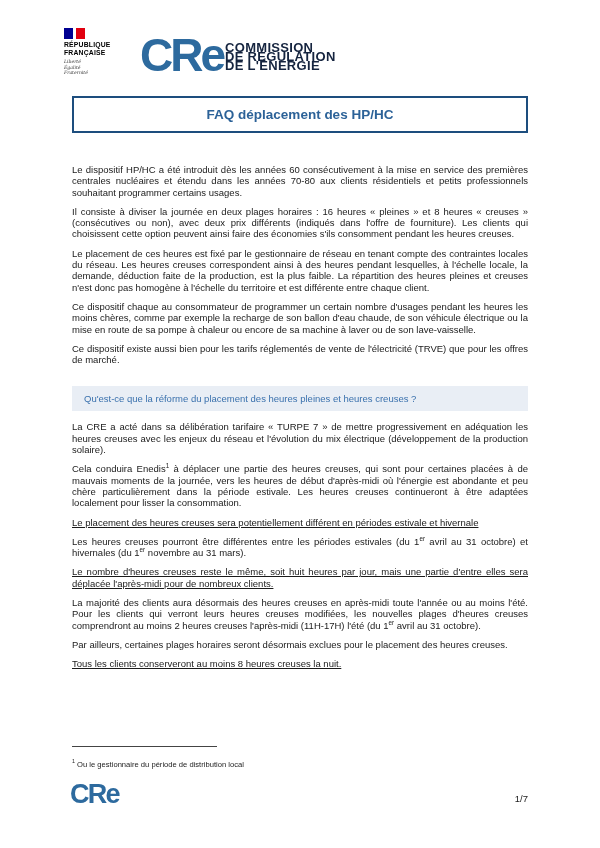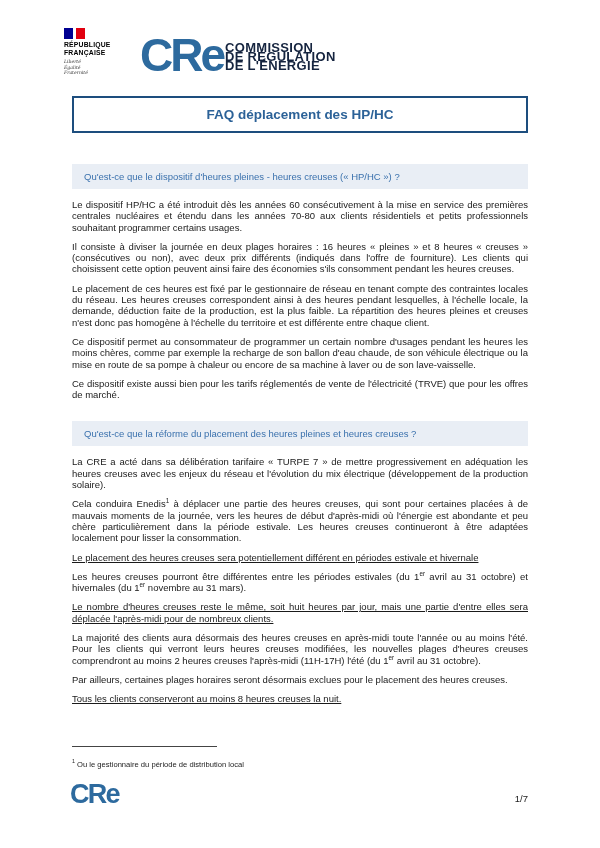--- a/index.html
+++ b/index.html
@@ -65,25 +65,24 @@
     <div>DE L'ÉNERGIE</div>
   </div>
 </div>
 
 <div class="title-box">
   <span>FAQ déplacement des HP/HC</span>
 </div>
 
 <div class="content">
 
-  <div class="sec-head">Qu'est-ce que le dispositif d'heures pleines - heures creuses (« HP/HC ») ?</div>
   <p class="p">Le dispositif HP/HC a été introduit dès les années 60 consécutivement à la mise en service des premières centrales nucléaires et étendu dans les années 70-80 aux clients résidentiels et petits professionnels souhaitant programmer certains usages.</p>
   <p class="p">Il consiste à diviser la journée en deux plages horaires : 16 heures « pleines » et 8 heures « creuses » (consécutives ou non), avec deux prix différents (indiqués dans l'offre de fourniture). Les clients qui choisissent cette option peuvent ainsi faire des économies s'ils consomment pendant les heures creuses.</p>
   <p class="p">Le placement de ces heures est fixé par le gestionnaire de réseau en tenant compte des contraintes locales du réseau. Les heures creuses correspondent ainsi à des heures pendant lesquelles, à l'échelle locale, la demande, déduction faite de la production, est la plus faible. La répartition des heures pleines et creuses n'est donc pas homogène à l'échelle du territoire et est différente entre chaque client.</p>
-  <p class="p">Ce dispositif permet au consommateur de programmer un certain nombre d'usages pendant les heures les moins chères, comme par exemple la recharge de son ballon d'eau chaude, de son véhicule électrique ou la mise en route de sa pompe à chaleur ou encore de sa machine à laver ou de son lave-vaisselle.</p>
+  <p class="p">Ce dispositif chaque au consommateur de programmer un certain nombre d'usages pendant les heures les moins chères, comme par exemple la recharge de son ballon d'eau chaude, de son véhicule électrique ou la mise en route de sa pompe à chaleur ou encore de sa machine à laver ou de son lave-vaisselle.</p>
   <p class="p">Ce dispositif existe aussi bien pour les tarifs réglementés de vente de l'électricité (TRVE) que pour les offres de marché.</p>
 
   <div class="sec-head mt">Qu'est-ce que la réforme du placement des heures pleines et heures creuses ?</div>
   <p class="p">La CRE a acté dans sa délibération tarifaire « TURPE 7 » de mettre progressivement en adéquation les heures creuses avec les enjeux du réseau et l'évolution du mix électrique (développement de la production solaire).</p>
   <p class="p"><span>Cela conduira Enedis</span><sup>1</sup><span> à déplacer une partie des heures creuses, qui sont pour certaines placées à de mauvais moments de la journée, vers les heures de début d'après-midi où l'énergie est abondante et peu chère particulièrement dans la période estivale. Les heures creuses continueront à être adaptées localement pour lisser la consommation.</span></p>
 
   <p class="p u gap-top">Le placement des heures creuses sera potentiellement différent en périodes estivale et hivernale</p>
   <p class="p"><span>Les heures creuses pourront être différentes entre les périodes estivales (du 1</span><sup>er</sup><span> avril au 31 octobre) et hivernales (du 1</span><sup>er</sup><span> novembre au 31 mars).</span></p>
 
   <p class="p u">Le nombre d'heures creuses reste le même, soit huit heures par jour, mais une partie d'entre elles sera déplacée l'après-midi pour de nombreux clients.</p>

